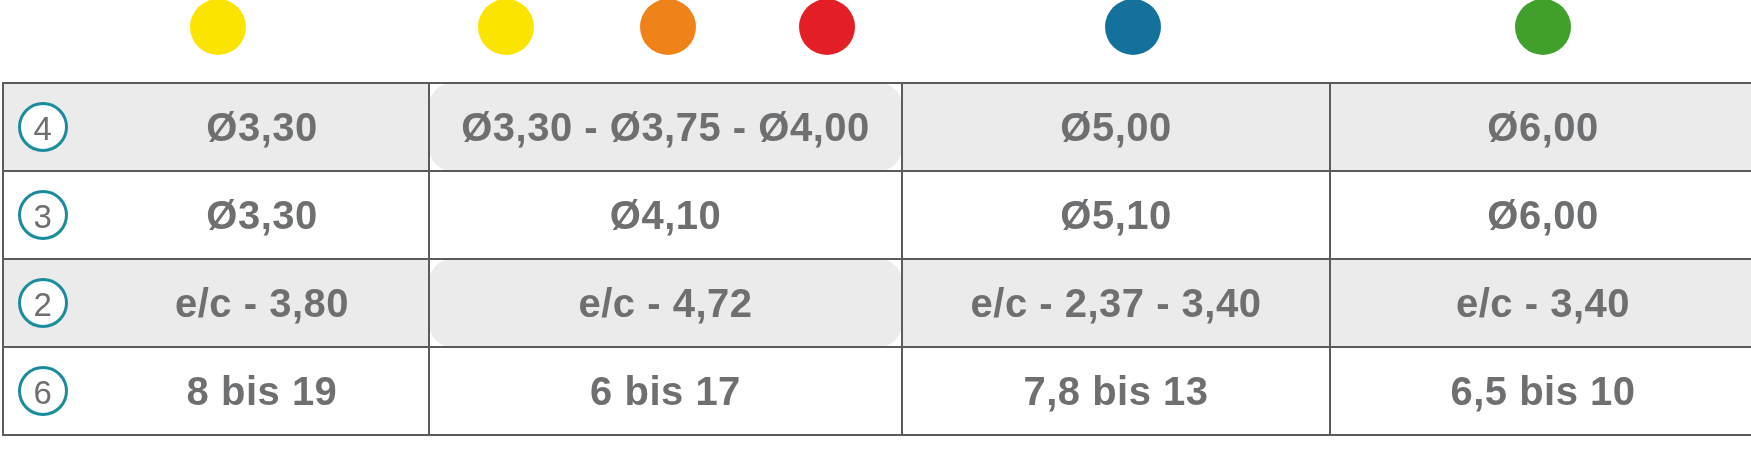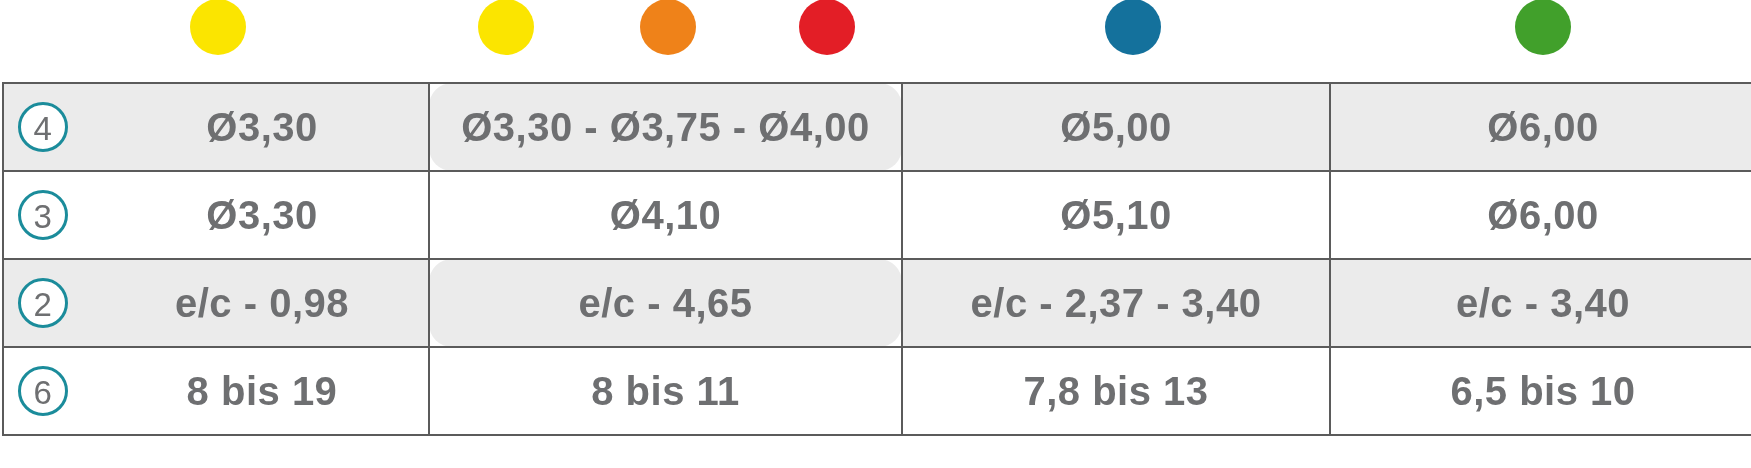--- a/index.html
+++ b/index.html
@@ -122,31 +122,31 @@
             <span class="index-badge">3</span>
             <span class="index-cell-value">Ø3,30</span>
           </td>
           <td class="col-b">Ø4,10</td>
           <td class="col-c">Ø5,10</td>
           <td class="col-d">Ø6,00</td>
         </tr>
         <tr class="row-shaded">
           <td class="col-index">
             <span class="index-badge">2</span>
-            <span class="index-cell-value">e/c - 0,98</span>
+            <span class="index-cell-value">e/c - 3,80</span>
           </td>
-          <td class="col-b">e/c - 4,65</td>
+          <td class="col-b">e/c - 4,72</td>
           <td class="col-c">e/c - 2,37 - 3,40</td>
           <td class="col-d">e/c - 3,40</td>
         </tr>
         <tr class="row-plain">
           <td class="col-index">
             <span class="index-badge">6</span>
             <span class="index-cell-value">8 bis 19</span>
           </td>
-          <td class="col-b">8 bis 11</td>
+          <td class="col-b">6 bis 17</td>
           <td class="col-c">7,8 bis 13</td>
           <td class="col-d">6,5 bis 10</td>
         </tr>
       </tbody>
   </table>
 
 </div>
 
 </body></html>

